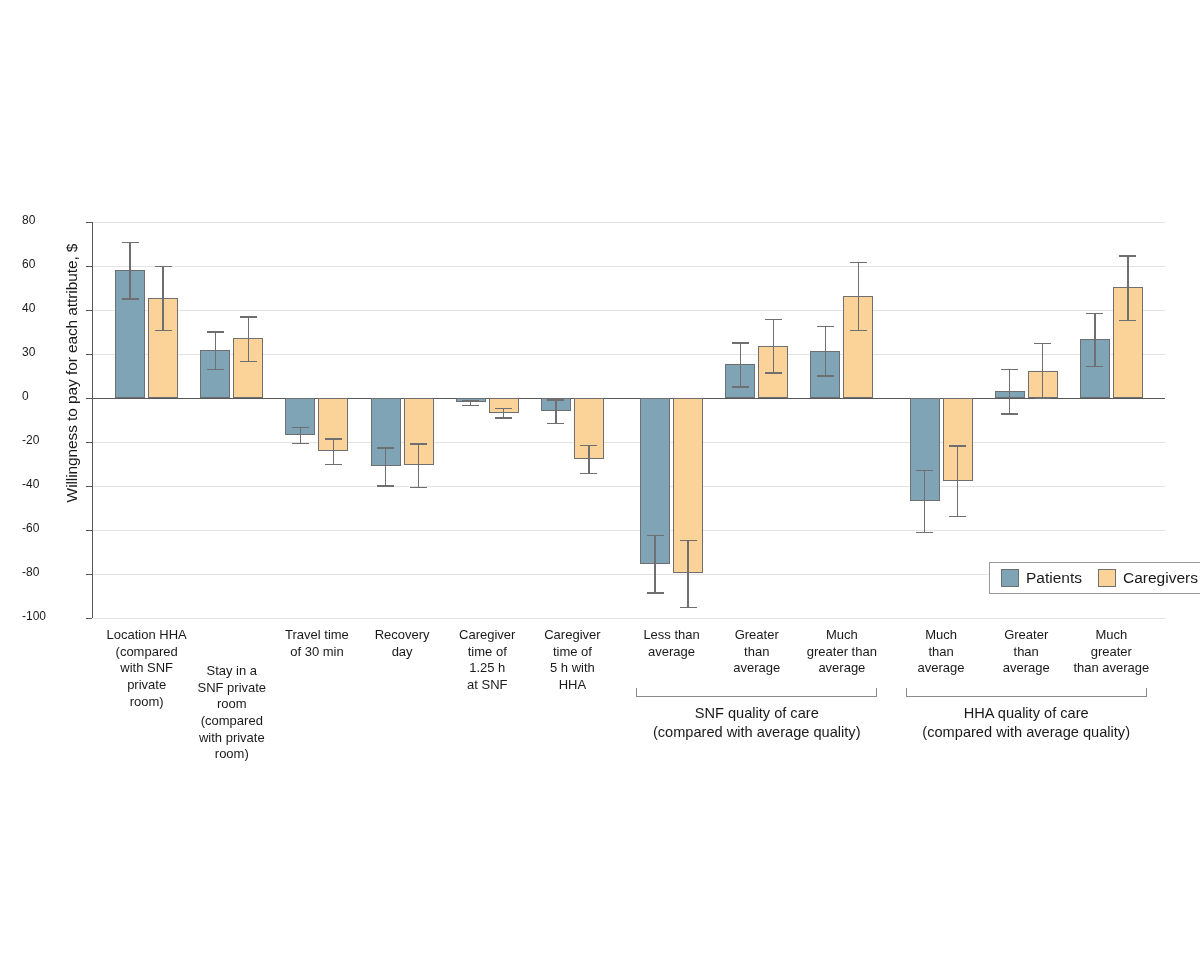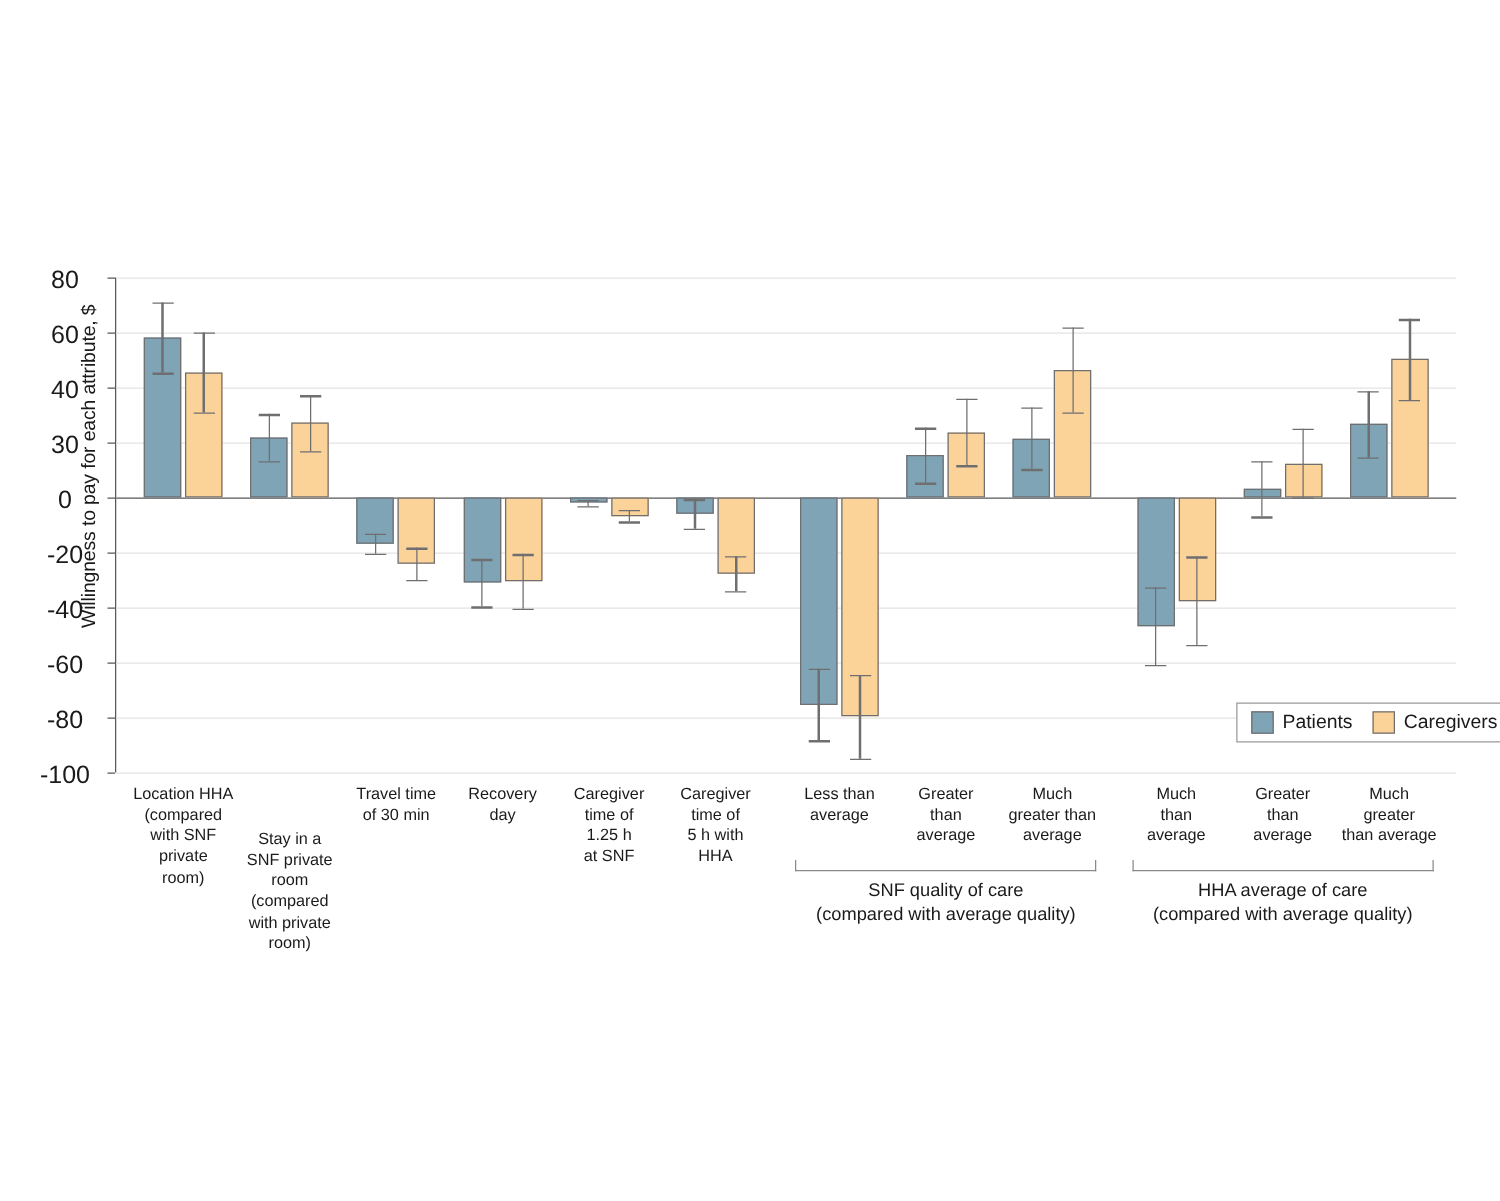--- a/index.html
+++ b/index.html
@@ -65,22 +65,22 @@
     position: absolute;
     left: -7px;
     width: 6px;
     height: 1px;
     background: #58585a;
   }
   .ytick-label {
     position: absolute;
     right: 1112px;
     width: 60px;
-    text-align: center;
-    font-size: 20px;
+    text-align: left;
+    font-size: 12px;
     line-height: 1;
   }
   
   .bar {
     position: absolute;
     box-sizing: border-box;
     border: 1px solid #6f6f72;
   }
   .bar.patients  { background: #7fa4b5; }
   .bar.caregivers{ background: #fbd298; }
@@ -352,16 +352,16 @@
       <div>greater</div>
       <div>than average</div>
     </div>
     <div class="bracket" style="left: 636.077px; width: 241.308px; top: 688px;"></div>
     <div class="bracket-label" style="left: 636.077px; width: 241.308px; top: 704px;">
       <div>SNF quality of care</div>
       <div>(compared with average quality)</div>
     </div>
     <div class="bracket" style="left: 905.538px; width: 241.308px; top: 688px;"></div>
     <div class="bracket-label" style="left: 905.538px; width: 241.308px; top: 704px;">
-      <div>HHA average of care</div>
+      <div>HHA quality of care</div>
       <div>(compared with average quality)</div>
     </div>
   </div>
 
 </body></html>

